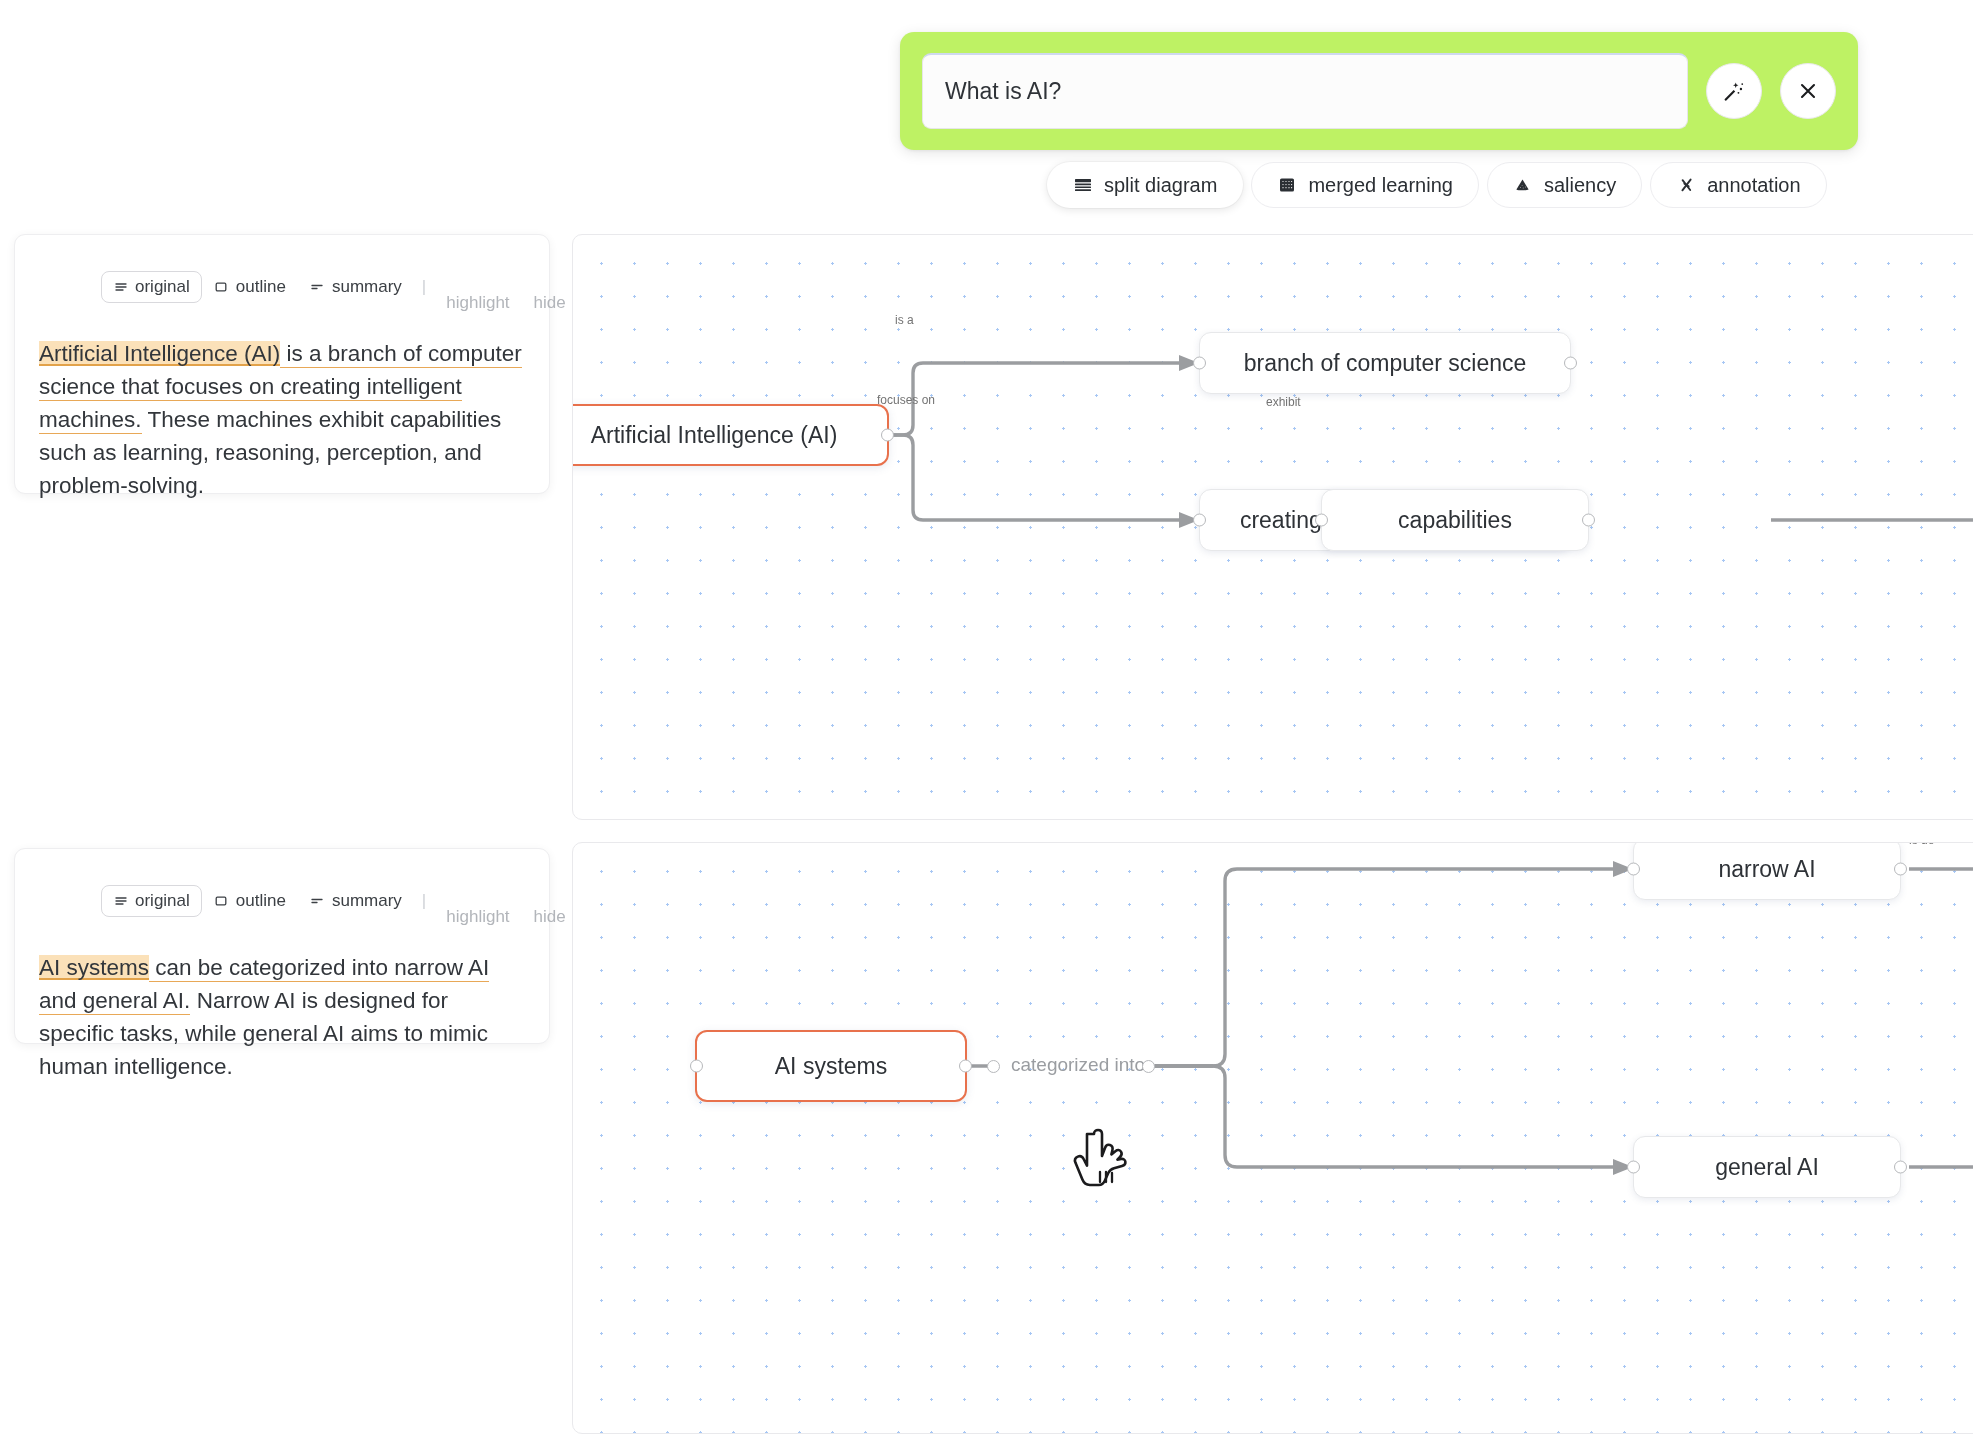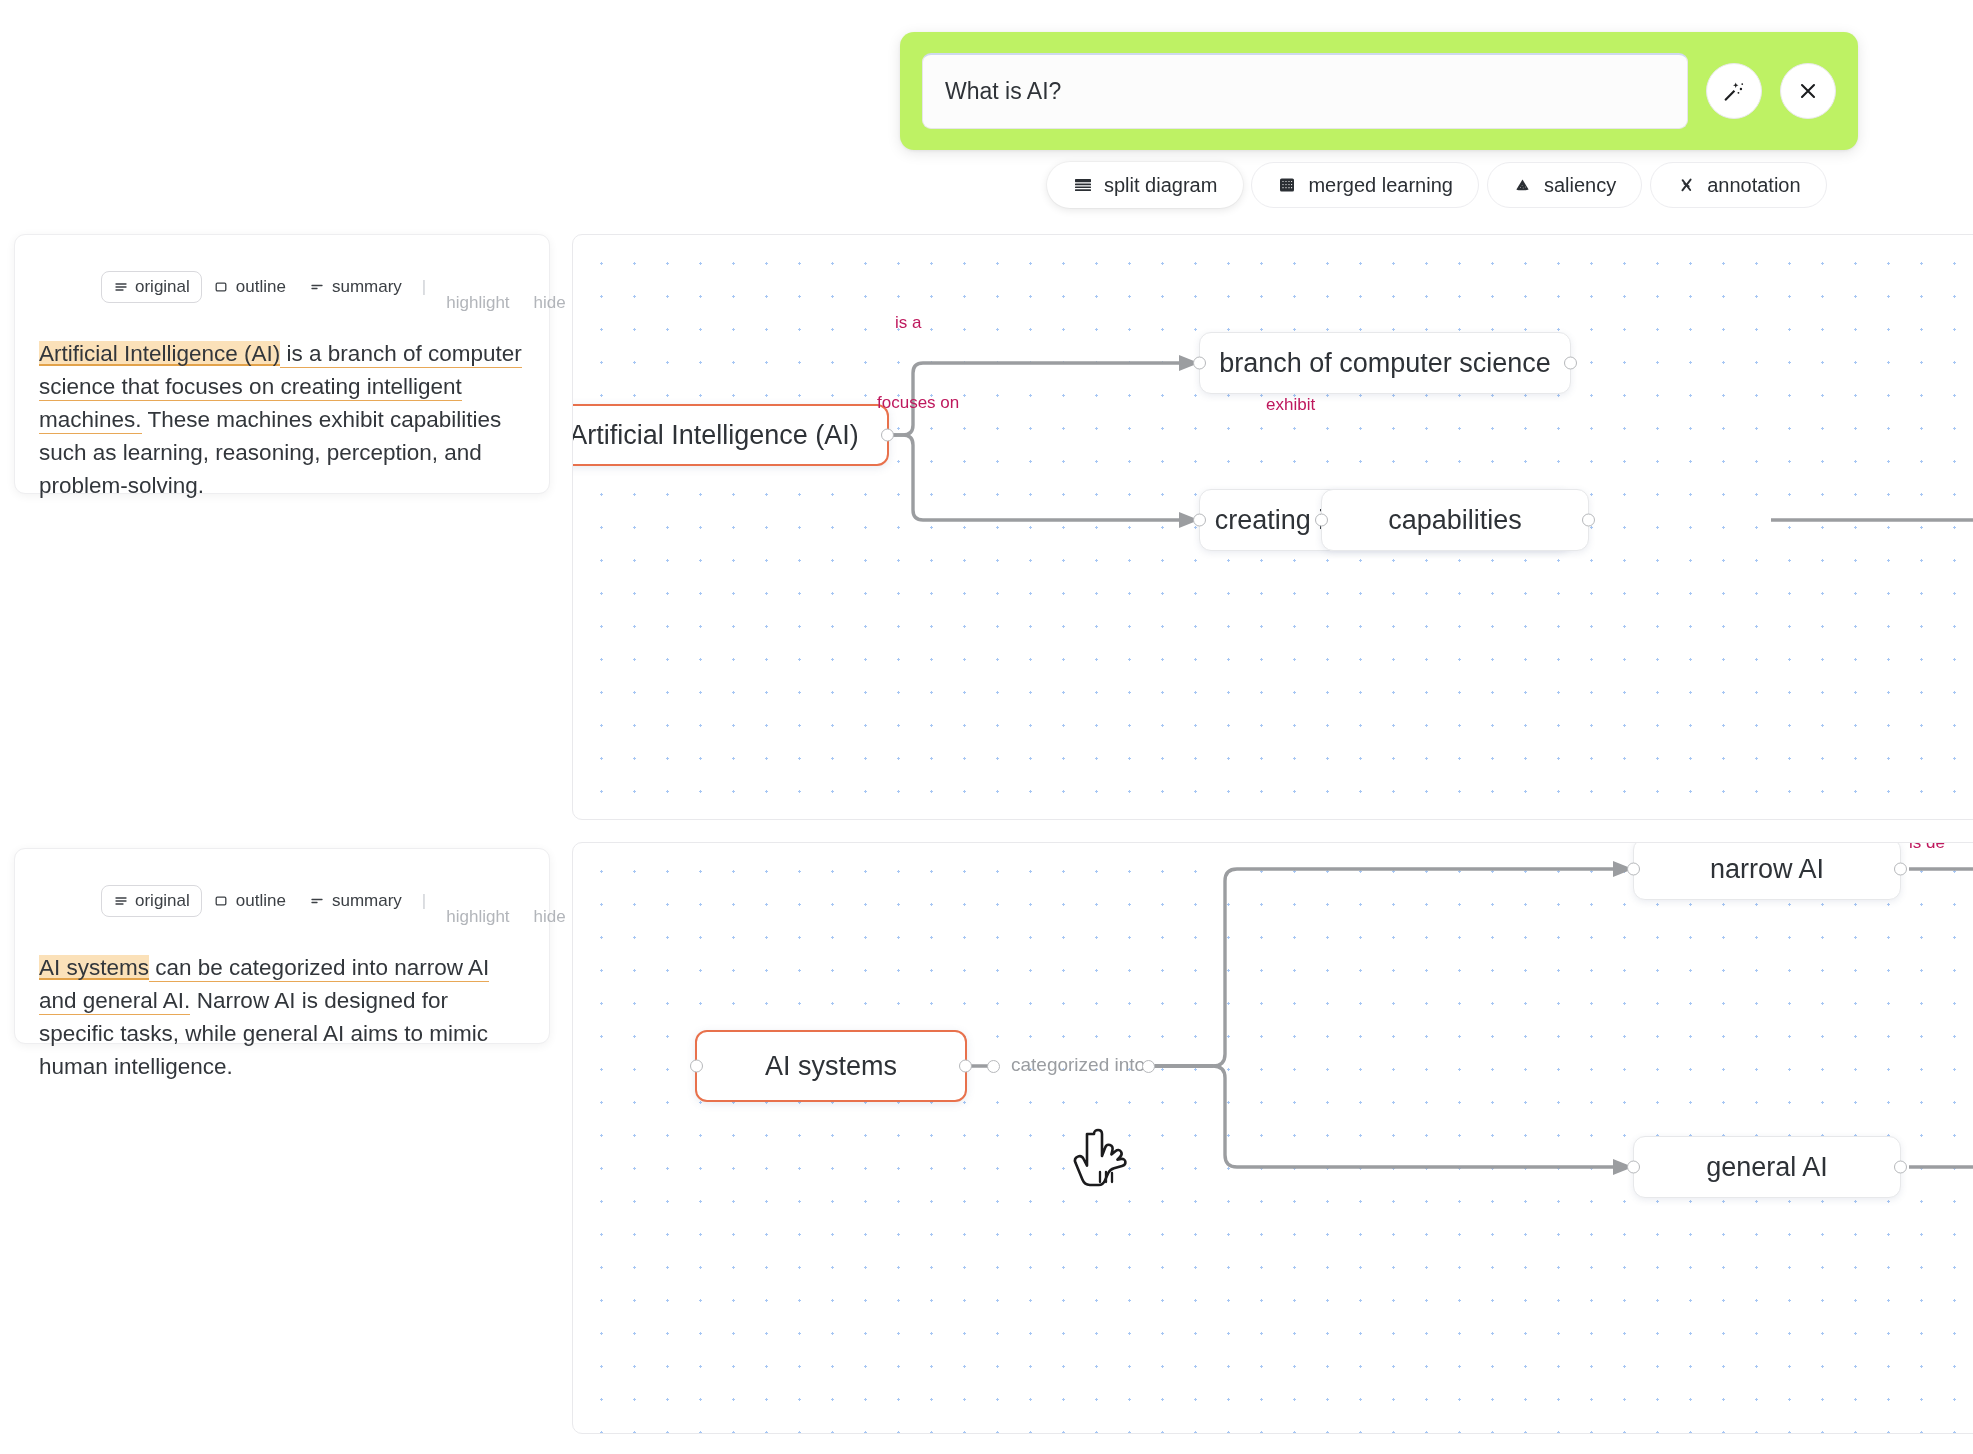--- a/index.html
+++ b/index.html
@@ -115,21 +115,21 @@
   #canvas-1 { left: 572px; top: 234px; width: 1420px; height: 586px; }
   #canvas-2 { left: 572px; top: 842px; width: 1420px; height: 592px; }
 
   .node {
     position: absolute;
     background: #ffffff;
     border: 1px solid #e7e8ea;
     border-radius: 12px;
     box-shadow: 0 2px 7px rgba(80,100,140,0.12);
     display: flex; align-items: center; justify-content: center;
-    font-size: 27px; color: #2e3237;
+    font-size: 23px; color: #2e3237;
     cursor: pointer;
     z-index: 3;
   }
   .node.selected {
     border: 2.5px solid #e8714c;
     box-shadow: 0 2px 8px rgba(80,100,140,0.13);
   }
   .port {
     position: absolute; width: 13px; height: 13px;
     border-radius: 50%; background: #ffffff;
@@ -139,21 +139,21 @@
   }
   .port.l { left: -7px; }
   .port.r { right: -7px; }
 
   .edge { position: absolute; z-index: 1; overflow: visible; }
   .edge path { fill: none; stroke: #9b9da0; stroke-width: 3.4px; }
   .ehead { fill: #9b9da0; }
 
   .elabel {
     position: absolute; z-index: 4;
-    font-size: 17px; color: #be185d;
+    font-size: 12px; color: #737373;
     background: transparent; white-space: nowrap;
   }
   .elabel.big { font-size: 19px; color: #9a9da1; }
 
   .dot-port {
     position: absolute; width: 13px; height: 13px;
     border-radius: 50%; background: #ffffff;
     border: 1.6px solid #b6b8bb; z-index: 5;
   }
 

